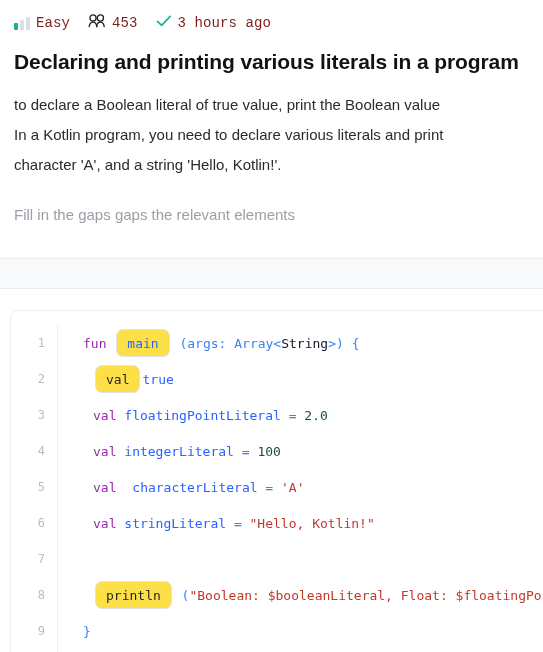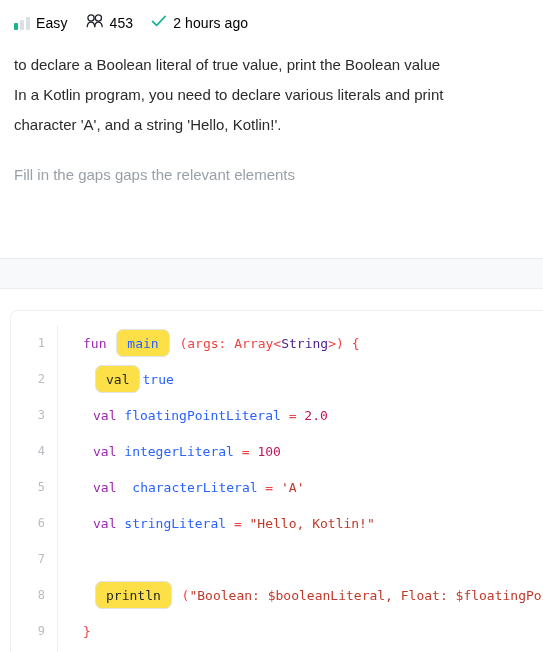--- a/index.html
+++ b/index.html
@@ -49,22 +49,23 @@
     width: 4px;
     border-radius: 1px;
     background: #dcdfe3;
   }
   .difficulty-bars i.b1 { height: 7px; background: #19b394; }
   .difficulty-bars i.b2 { height: 10px; }
   .difficulty-bars i.b3 { height: 13px; }
 
   .meta-label {
     font-size: 14px;
-    color: #000000;
+    color: #7f1d1d;
     letter-spacing: .1px;
+    font-family: Liberation Mono, monospace;
   }
 
   .solvers-icon { display: block; }
   .check-icon   { display: block; }
 
   
   .title {
     font-size: 21px;
     font-weight: bold;
     color: #111214;
@@ -168,24 +169,24 @@
     font-size: 13px;
   }
 
   .indent1 { padding-left: 26px; }
   .indent2 { padding-left: 36px; }
 
   
   .kw   { color: #9c27b0; }
   .fn   { color: #2962ff; }
   .id   { color: #2962ff; }
-  .type { color: #4c1d95; }
-  .num  { color: #be185d; }
+  .type { color: #0f172a; }
+  .num  { color: #14532d; }
   .str  { color: #c0392b; }
-  .plain{ color: #ef4444; }
+  .plain{ color: #3b82f6; }
   .dark { color: #1f2328; }
 </style>
 </head>
 <body>
 
 <div class="page">
 
   <div class="meta-row">
 
     <div class="meta-item">
@@ -208,25 +209,26 @@
       </span>
       <span class="meta-label">453</span>
     </div>
 
     <div class="meta-item">
       <span class="check-icon">
         <svg width="16" height="14" viewBox="0 0 16 14">
           <path d="M1.5 7.4 L5.6 11.4 L14.2 2.4" fill="none" stroke="#19b394" stroke-width="1.7" stroke-linecap="round" stroke-linejoin="round"></path>
         </svg>
       </span>
-      <span class="meta-label">2 hours ago</span>
+      <span class="meta-label">3 hours ago</span>
     </div>
 
   </div>
 
+  <h1 class="title">Declaring and printing various literals in a program</h1>
 
   <div class="desc">
     <span class="line">to declare a Boolean literal of true value, print the Boolean value</span>
     <span class="line">In a Kotlin program, you need to declare various literals and print</span>
     <span class="line">character 'A', and a string 'Hello, Kotlin!'.</span>
   </div>
 
   <div class="hint">Fill in the gaps gaps the relevant elements</div>
 
   <div class="band"></div>

